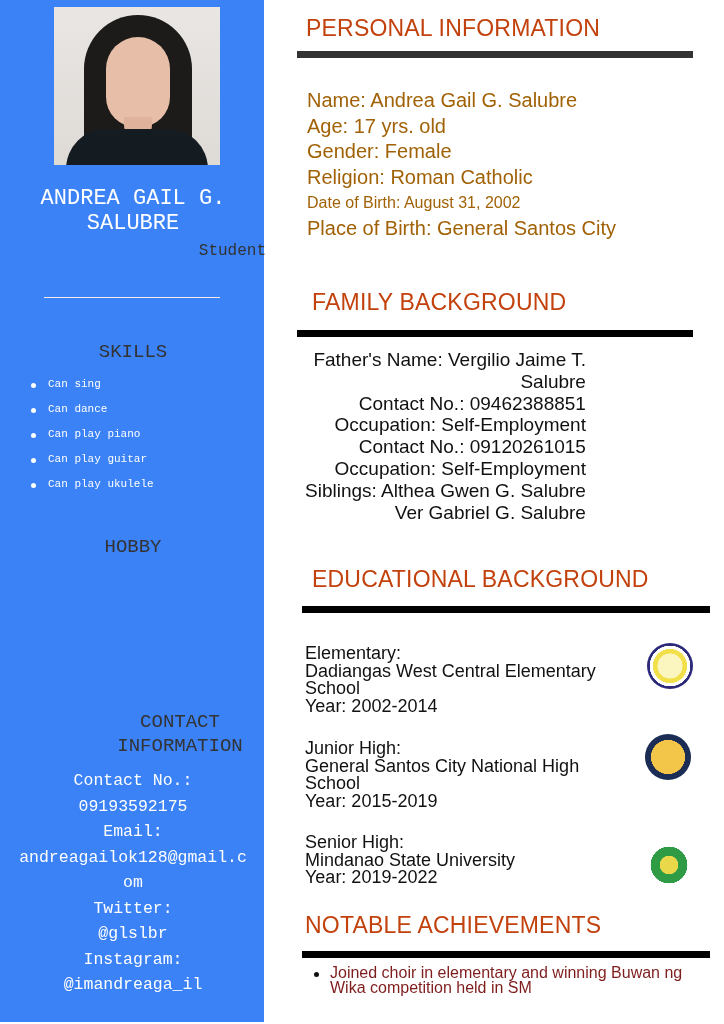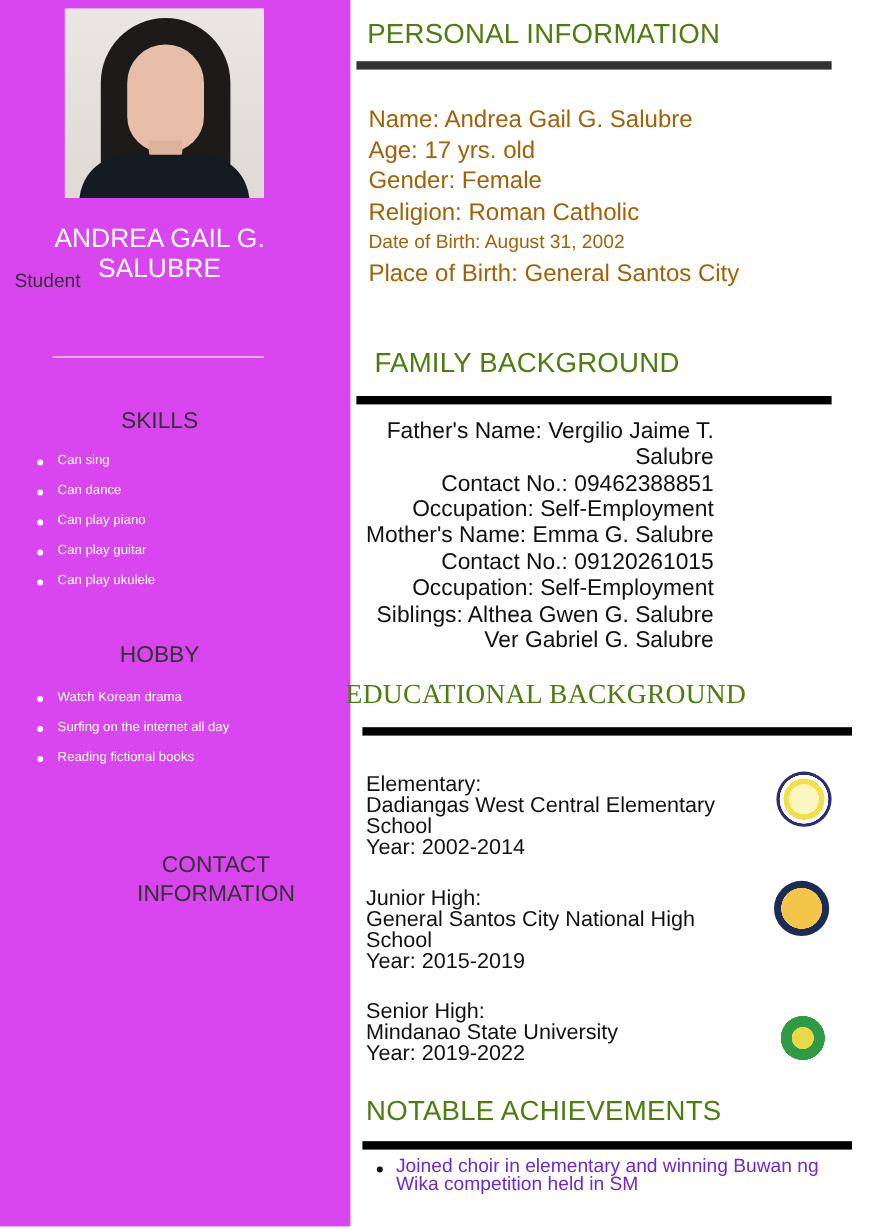--- a/index.html
+++ b/index.html
@@ -1,21 +1,22 @@
 <!DOCTYPE html>
 <html><head>
 <meta charset="utf-8">
 <style>
   * { box-sizing: border-box; margin: 0; padding: 0; }
   html, body { width: 724px; height: 1024px; background: #ffffff; overflow: hidden; }
   body { font-family: "Liberation Sans", sans-serif; position: relative; }
 
   .sidebar {
-    position: absolute; left: 0; top: 0; width: 292px; height: 1022px;
-    background: #d946ef;
+    position: absolute; left: 0; top: 0; width: 264px; height: 1022px;
+    background: #3b82f6;
+    font-family: Liberation Mono, monospace;
   }
   .photo {
     position: absolute; left: 54px; top: 7px; width: 166px; height: 158px;
     background: linear-gradient(180deg, #e9e6e3 0%, #dedad6 100%);
     overflow: hidden;
   }
   .photo .hair {
     position: absolute; left: 30px; top: 8px; width: 108px; height: 150px;
     background: #1d1a1a; border-radius: 54px 54px 10px 10px;
   }
@@ -30,21 +31,21 @@
   .photo .neck {
     position: absolute; left: 70px; top: 110px; width: 28px; height: 22px;
     background: #deb29b; border-radius: 0 0 14px 14px;
   }
 
   .sb-name {
     position: absolute; left: 0; top: 186px; width: 266px; text-align: center;
     color: #ffffff; font-size: 22px; line-height: 25px;
   }
   .sb-role {
-    position: absolute; left: 0; top: 226px; width: 266px; text-align: left;
+    position: absolute; left: 0; top: 242px; width: 266px; text-align: right;
     color: #333333; font-size: 16px; padding-left: 12px;
   }
   .sb-divider {
     position: absolute; left: 44px; top: 297px; width: 176px; height: 1px;
     background: #ffe9e6;
   }
   .sb-heading {
     position: absolute; left: 0; width: 266px; text-align: center;
     color: #333333; font-size: 19px; line-height: 24px;
   }
@@ -56,21 +57,21 @@
   .sb-list li::before {
     content: ""; position: absolute; left: 1px; top: 11px; width: 5px; height: 5px;
     border-radius: 50%; background: #ffffff;
   }
   .contact {
     position: absolute; left: 0; top: 768px; width: 266px; text-align: center;
     color: #ffffff; font-size: 16.5px; line-height: 25.5px;
   }
 
   .main-heading {
-    position: absolute; color: #4d7c0f; font-size: 23px; letter-spacing: 0.2px;
+    position: absolute; color: #c2410c; font-size: 23px; letter-spacing: 0.2px;
   }
   .rule {
     position: absolute; height: 7px; background: #333333;
   }
   .rule.black { background: #000000; }
   .personal {
     position: absolute; left: 307px; top: 88px; color: #a16207;
     font-size: 20px; line-height: 25.5px;
   }
   .personal .small { font-size: 16px; }
@@ -89,21 +90,21 @@
   .logo.elem {
     left: 647px; top: 643px; background: radial-gradient(circle, #fbf6c0 0 38%, #f2e04a 39% 52%, #ffffff 53% 62%, #2d2a7a 63% 100%);
   }
   .logo.jhs {
     left: 645px; top: 734px; background: radial-gradient(circle, #f3c64a 0 52%, #1b2d55 53% 100%);
   }
   .logo.shs {
     left: 646px; top: 842px; background: radial-gradient(circle, #e9d84a 0 28%, #2f9b45 29% 56%, #ffffff 57% 74%, #c03a2e 75% 100%);
   }
   .achievements {
-    position: absolute; left: 312px; top: 966px; color: #6d28d9; font-size: 16px;
+    position: absolute; left: 312px; top: 966px; color: #7f1d1d; font-size: 16px;
     line-height: 14.5px; list-style: none; width: 410px;
   }
   .achievements li { position: relative; padding-left: 18px; }
   .achievements li::before {
     content: ""; position: absolute; left: 2px; top: 6px; width: 5px; height: 5px;
     border-radius: 50%; background: #111111;
   }
 </style>
 </head>
 <body>
@@ -126,29 +127,35 @@
   <div class="sb-heading" style="top:340px;">SKILLS</div>
   <ul class="sb-list" style="top:372px;">
     <li>Can sing</li>
     <li>Can dance</li>
     <li>Can play piano</li>
     <li>Can play guitar</li>
     <li>Can play ukulele</li>
   </ul>
 
   <div class="sb-heading" style="top:535px;">HOBBY</div>
-  <ul class="sb-list" style="top:569px; width:222px;">
-    <li>Watch Korean drama</li>
-    <li>Surfing on the internet all day</li>
-    <li>Reading fictional books</li>
-  </ul>
 
   <div class="sb-heading" style="top:710px;margin-left:47px;">
     <div>CONTACT</div>
     <div>INFORMATION</div>
+  </div>
+  <div class="contact">
+    <div>Contact No.:</div>
+    <div>09193592175</div>
+    <div>Email:</div>
+    <div>andreagailok128@gmail.c</div>
+    <div>om</div>
+    <div>Twitter:</div>
+    <div>@glslbr</div>
+    <div>Instagram:</div>
+    <div>@imandreaga_il</div>
   </div>
 </aside>
 
 <div class="main-heading" style="left:306px; top:15px;">PERSONAL INFORMATION</div>
 <div class="rule" style="left:297px; top:51px; width:396px;"></div>
 <div class="personal">
   <div>Name: Andrea Gail G. Salubre</div>
   <div>Age: 17 yrs. old</div>
   <div>Gender: Female</div>
   <div>Religion: Roman Catholic</div>
@@ -156,28 +163,27 @@
   <div>Place of Birth: General Santos City</div>
 </div>
 
 <div class="main-heading" style="left:312px; top:289px;">FAMILY BACKGROUND</div>
 <div class="rule black" style="left:297px; top:330px; width:396px;"></div>
 <div class="family">
   <div>Father's Name: Vergilio Jaime T.</div>
   <div class="indent-father">Salubre</div>
   <div>Contact No.: 09462388851</div>
   <div>Occupation: Self-Employment</div>
-  <div>Mother's Name: Emma G. Salubre</div>
   <div>Contact No.: 09120261015</div>
   <div>Occupation: Self-Employment</div>
   <div>Siblings: Althea Gwen G. Salubre</div>
   <div class="indent-sib">Ver Gabriel G. Salubre</div>
 </div>
 
-<div class="main-heading" style="left:288px; top:566px;font-family:Liberation Serif, serif;">EDUCATIONAL BACKGROUND</div>
+<div class="main-heading" style="left:312px; top:566px;">EDUCATIONAL BACKGROUND</div>
 <div class="rule black" style="left:302px; top:606px; width:408px;"></div>
 
 <div class="edu-block" style="top:645px;">
   <div>Elementary:</div>
   <div>Dadiangas West Central Elementary</div>
   <div>School</div>
   <div>Year: 2002-2014</div>
 </div>
 <div class="logo elem"></div>
 

